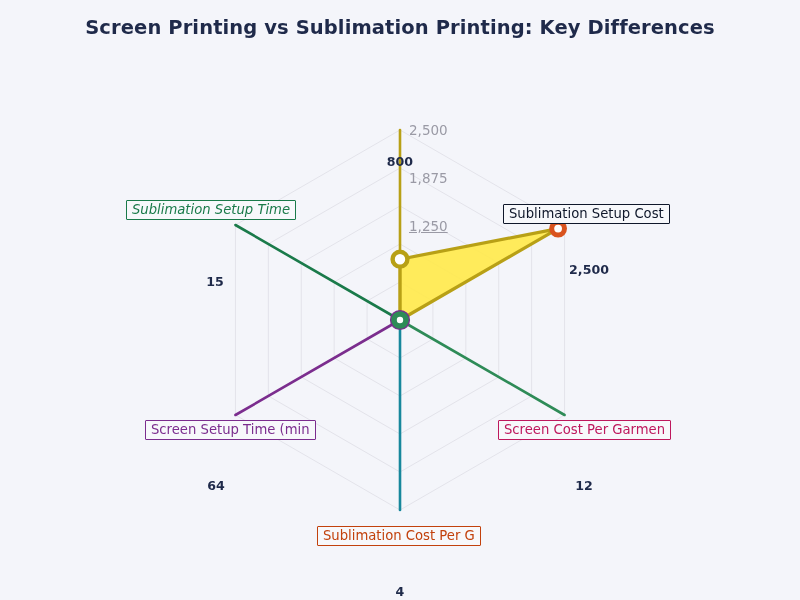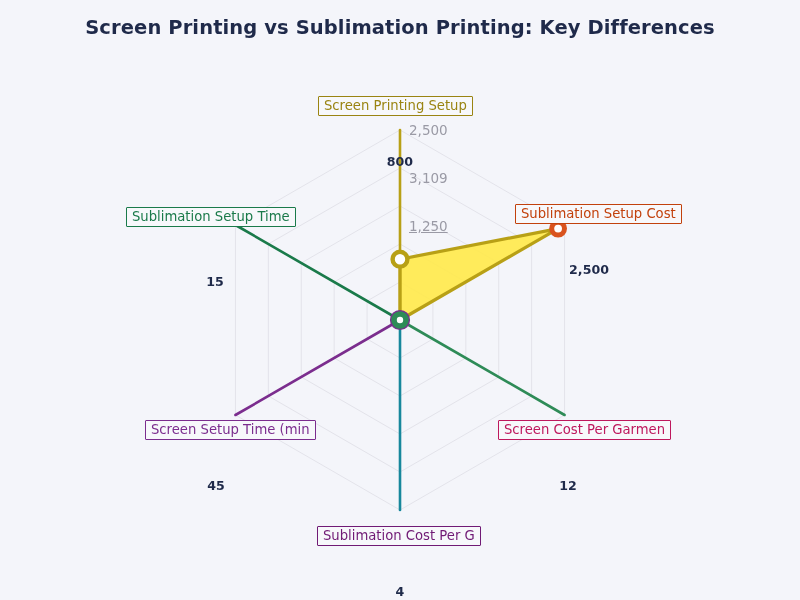--- a/index.html
+++ b/index.html
@@ -103,65 +103,62 @@
     </g>
 
     <g>
       <circle cx="400" cy="259.2" r="7.4" fill="#ffffff" stroke="#b8a016" stroke-width="4.4"></circle>
       <circle cx="558.1" cy="228.6" r="6.4" fill="#ffffff" stroke="#d9531e" stroke-width="5"></circle>
       <circle cx="400" cy="320" r="7.6" fill="#ffffff" stroke="#7b2d8e" stroke-width="5"></circle>
       <circle cx="400" cy="320" r="6.0" fill="#ffffff" stroke="#2e8b57" stroke-width="5.6"></circle>
     </g>
   </svg>
 
-  <div class="axis-label-box" style="color:#9a8412; left:318px; top:96px;">
-    <span>Screen Printing Setup</span>
-  </div>
   <div class="axis-value" style="left:358px; top:114px; width:84px;">
     <span>800</span>
   </div>
 
-  <div class="axis-label-box" style="color:#c2410c; left:515px; top:204px;">
+  <div class="axis-label-box" style="color:#0f172a; left:503px; top:204px;">
     <span>Sublimation Setup Cost</span>
   </div>
   <div class="axis-value" style="left:530px; top:222px; width:118px; text-align:center;">
     <span>2,500</span>
   </div>
 
   <div class="axis-label-box" style="color:#be185d; left:498px; top:420px;">
     <span>Screen Cost Per Garmen</span>
   </div>
-  <div class="axis-value" style="left:522px; top:438px; width:92px;">
+  <div class="axis-value" style="left:538px; top:438px; width:92px;">
     <span>12</span>
   </div>
 
-  <div class="axis-label-box" style="color:#701a75; left:317px; top:526px;">
+  <div class="axis-label-box" style="color:#c2410c; left:317px; top:526px;">
     <span>Sublimation Cost Per G</span>
   </div>
   <div class="axis-value" style="left:358px; top:544px; width:84px;">
     <span>4</span>
   </div>
 
   <div class="axis-label-box" style="color:#7b2d8e; left:125px; top:420px;margin-left:20px;">
     <span>Screen Setup Time (min</span>
   </div>
   <div class="axis-value" style="left:170px; top:438px; width:92px;">
-    <span>45</span>
+    <span>64</span>
   </div>
 
-  <div class="axis-label-box" style="color:#1a7a4a; left:126px; top:207px;">
+  <div class="axis-label-box" style="color:#1a7a4a; left:126px; top:200px;font-style:italic;">
     <span>Sublimation Setup Time</span>
   </div>
   <div class="axis-value" style="left:170px; top:234px; width:90px;">
     <span>15</span>
   </div>
 
   <div class="tick-label" style="left:409px; top:218px;text-decoration:underline;">
     <span>1,250</span>
   </div>
   <div class="tick-label" style="left:409px; top:170px;">
-    <span>3,109</span>
+    <span>1,875</span>
   </div>
   <div class="tick-label" style="left:409px; top:122px;">
     <span>2,500</span>
   </div>
 
 </div>
 
 </body></html>

